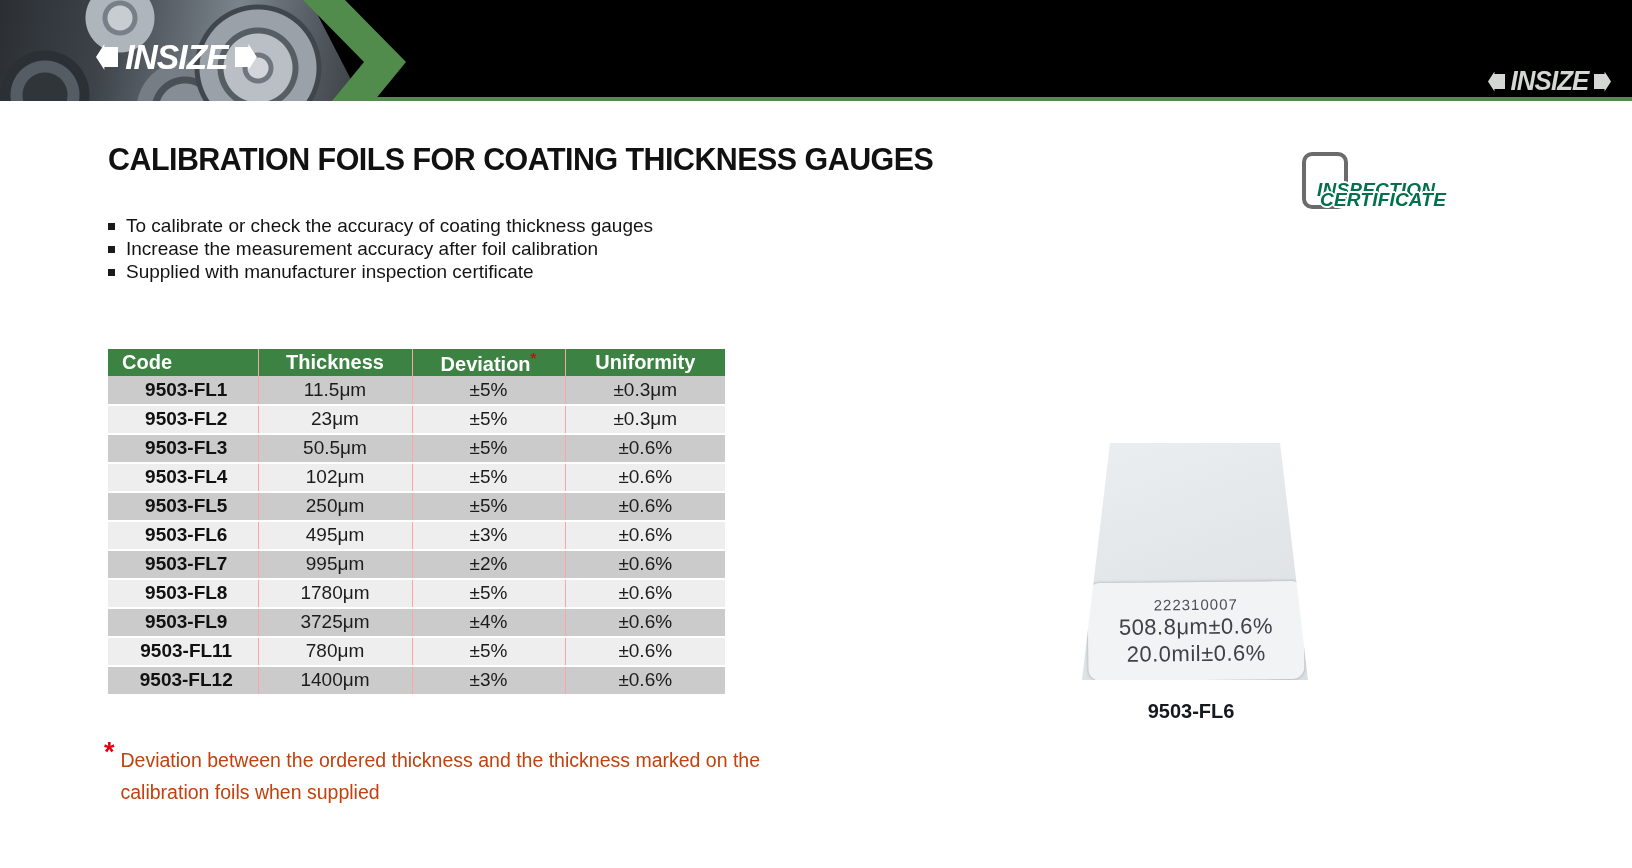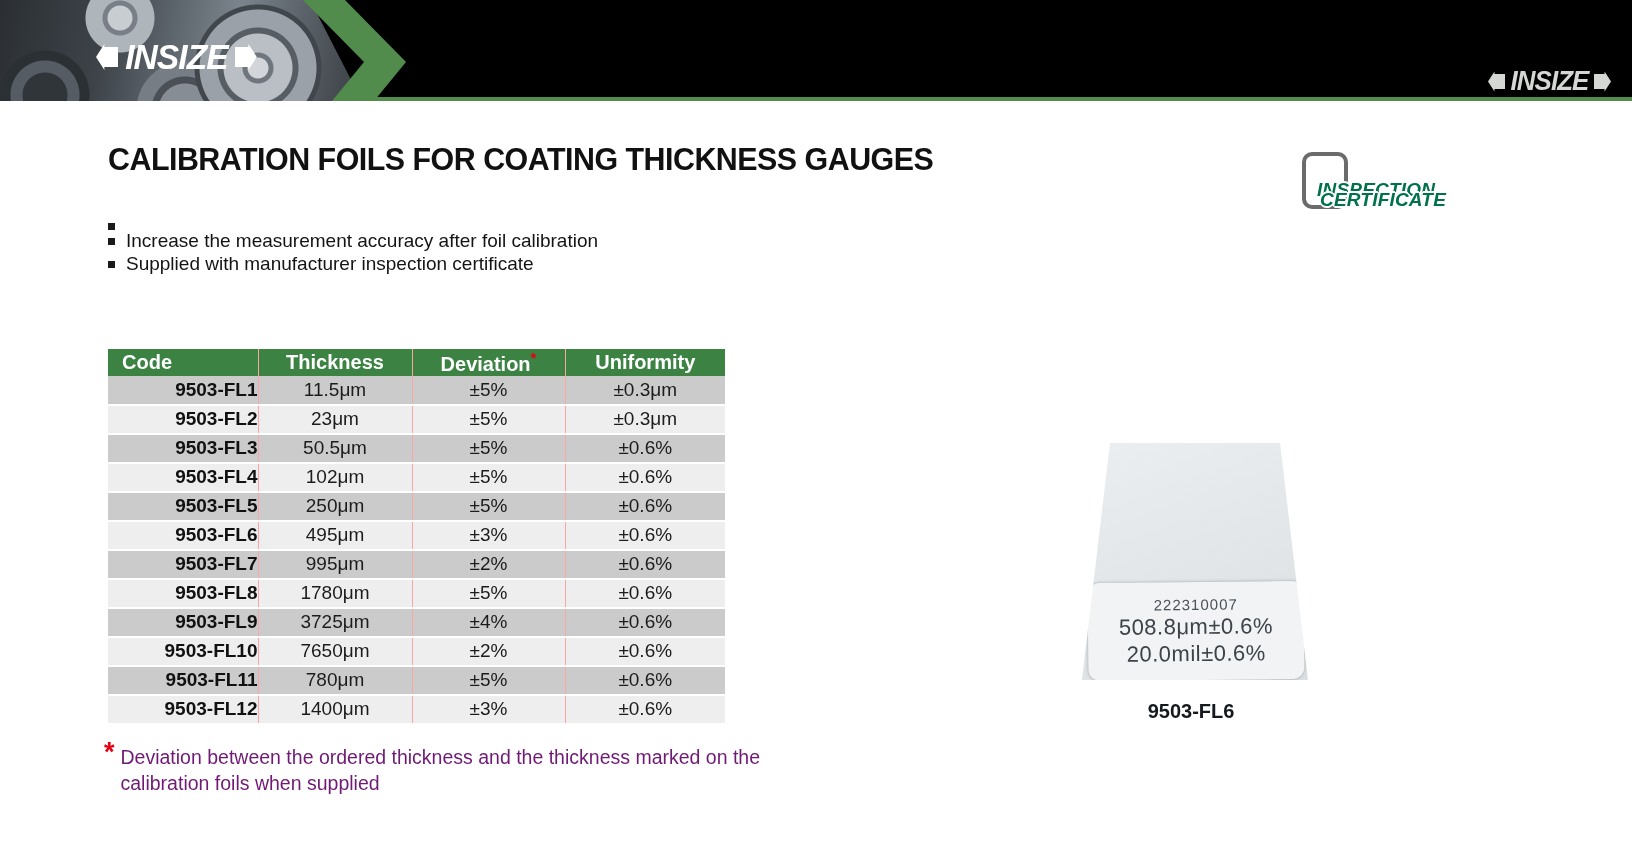--- a/index.html
+++ b/index.html
@@ -66,31 +66,31 @@
   
   .spec-table { position:absolute; left:108px; top:349px; border-collapse:collapse; table-layout:fixed; }
   .spec-table col.c1{width:150px;} .spec-table col.c2{width:154px;}
   .spec-table col.c3{width:153px;} .spec-table col.c4{width:160px;}
   .spec-table th {
     background:#3b8243; color:#fff; font-size:20px; font-weight:bold;
     height:15px; text-align:center; vertical-align:middle;
   }
   .spec-table th.col-code { text-align:left; padding-left:14px; }
   .spec-table td { height:29px; font-size:19px; text-align:center; vertical-align:middle; color:#1c1c1c; }
-  .spec-table td.cell-code { text-align:right; padding-left:7px; font-weight:bold; color:#111; }
+  .spec-table td.cell-code { text-align:center; padding-left:7px; font-weight:bold; color:#111; }
   .spec-table .sep { border-left:1px solid #fca5a5; }
   .spec-table tbody tr { border-bottom:2px solid #fff; }
   .spec-table tbody tr:nth-child(odd) td { background:#cbcbcb; }
   .spec-table tbody tr:nth-child(even) td { background:#eeeeee; }
   .dev-star { color:#e60012; font-size:15px; vertical-align:super; font-weight:bold; }
 
   
   .footnote { position:absolute; left:104px; top:740px; display:flex; }
   .footnote-marker { color:#e60012; font-size:27px; font-weight:bold; line-height:24px; margin-right:6px; }
-  .footnote-text { width:648px; font-size:19.5px; line-height:26px; color:#701a75; padding-top:4px; }
+  .footnote-text { width:648px; font-size:19.5px; line-height:32px; color:#c2410c; padding-top:4px; }
 
   
   .foil-wrap { position:absolute; left:1058px; top:418px; width:256px; height:300px; }
   .foil {
     position:absolute; inset:0;
     clip-path:polygon(52px 25px, 222px 25px, 250px 262px, 24px 262px);
     background:linear-gradient(160deg, #edf0f2 0%, #e3e7ea 45%, #d9dde1 100%);
     filter:drop-shadow(1px 2px 2px rgba(0,0,0,0.25));
   }
   .foil-label {
@@ -127,20 +127,21 @@
 
 <h1 class="page-title">CALIBRATION FOILS FOR COATING THICKNESS GAUGES</h1>
 
 <div class="cert-rect"></div>
 <div class="cert-line cert-line1">INSPECTION</div>
 <div class="cert-line cert-line2">CERTIFICATE</div>
 
 <ul class="features">
   <li>
       <span class="bullet-square"></span>
+      <span>To calibrate or check the accuracy of coating thickness gauges</span>
     </li>
   <li>
       <span class="bullet-square"></span>
       <span>Increase the measurement accuracy after foil calibration</span>
     </li>
   <li>
       <span class="bullet-square"></span>
       <span>Supplied with manufacturer inspection certificate</span>
     </li>
 </ul>
@@ -217,26 +218,20 @@
     <td class="sep">±0.6%</td>
   </tr>
 
   <tr>
     <td class="cell-code">9503-FL9</td>
     <td class="sep">3725μm</td>
     <td class="sep">±4%</td>
     <td class="sep">±0.6%</td>
   </tr>
 
-  <tr>
-    <td class="cell-code">9503-FL10</td>
-    <td class="sep">7650μm</td>
-    <td class="sep">±2%</td>
-    <td class="sep">±0.6%</td>
-  </tr>
 
   <tr>
     <td class="cell-code">9503-FL11</td>
     <td class="sep">780μm</td>
     <td class="sep">±5%</td>
     <td class="sep">±0.6%</td>
   </tr>
 
   <tr>
     <td class="cell-code">9503-FL12</td>

